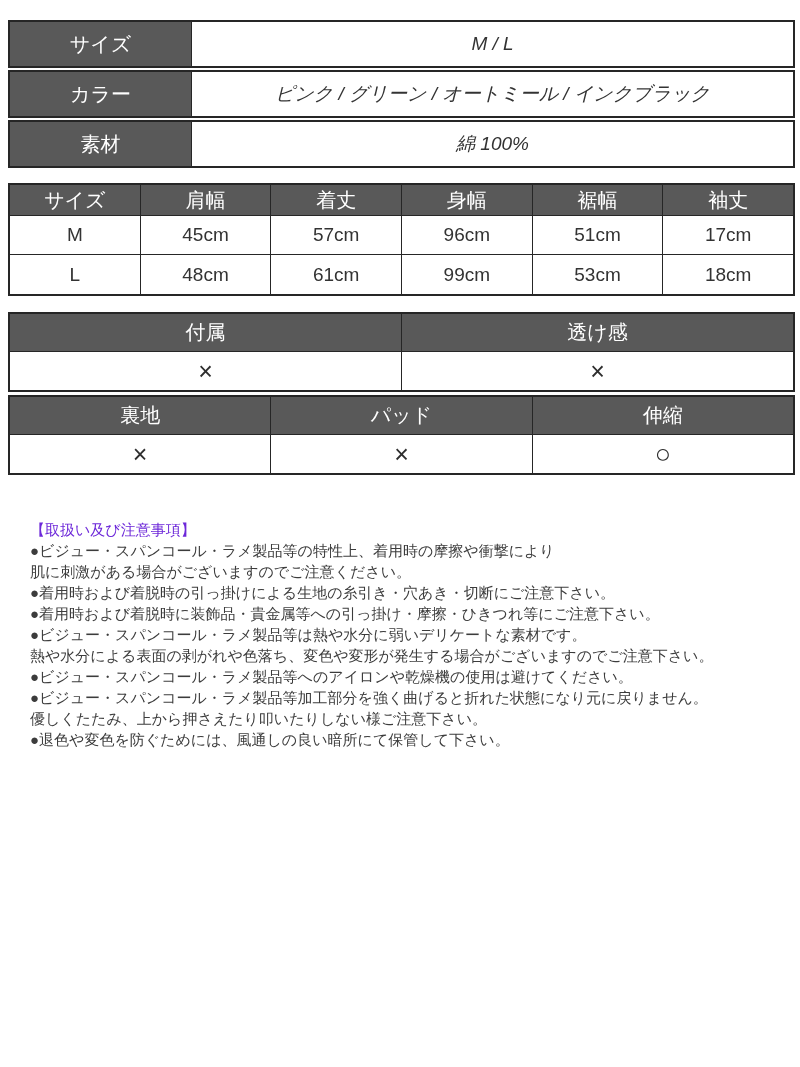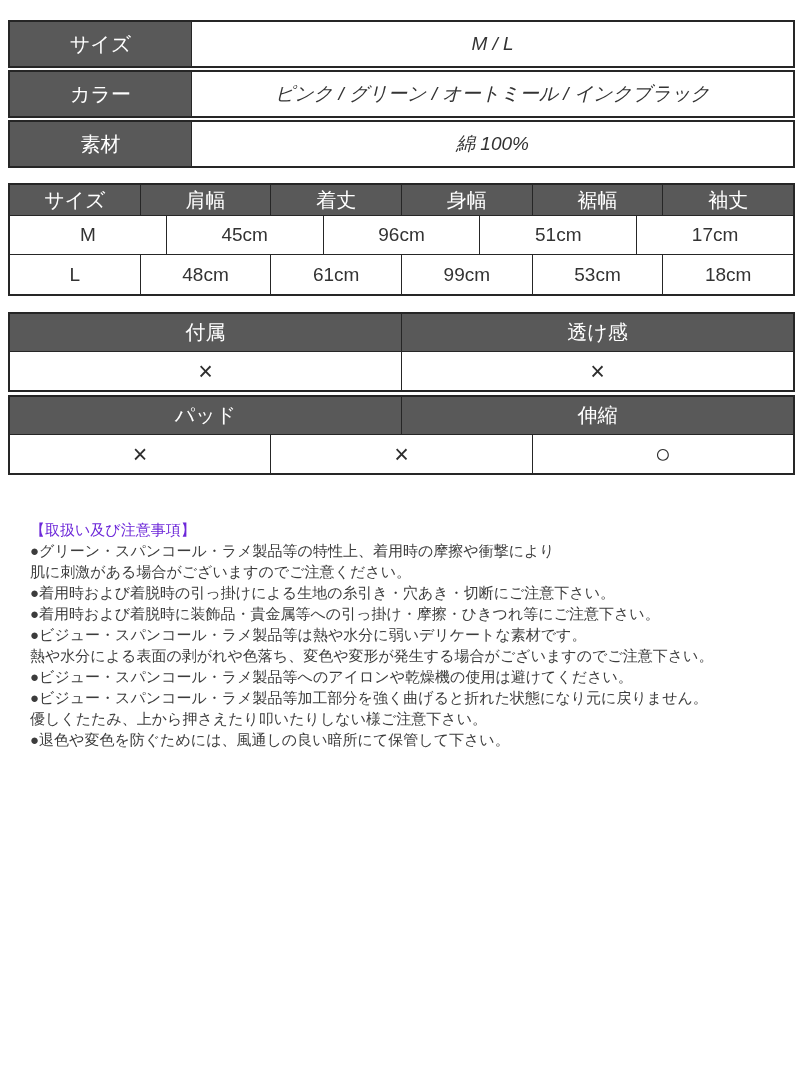--- a/index.html
+++ b/index.html
@@ -99,20 +99,21 @@
       <div class="size-hcell">サイズ</div>
       <div class="size-hcell">肩幅</div>
       <div class="size-hcell">着丈</div>
       <div class="size-hcell">身幅</div>
       <div class="size-hcell">裾幅</div>
       <div class="size-hcell">袖丈</div>
     </div>
     <div class="size-row">
       <div class="size-cell">M</div>
       <div class="size-cell">45cm</div>
+      <div class="size-cell">57cm</div>
       <div class="size-cell">96cm</div>
       <div class="size-cell">51cm</div>
       <div class="size-cell">17cm</div>
     </div>
     <div class="size-row">
       <div class="size-cell">L</div>
       <div class="size-cell">48cm</div>
       <div class="size-cell">61cm</div>
       <div class="size-cell">99cm</div>
       <div class="size-cell">53cm</div>
@@ -126,33 +127,34 @@
       <div class="feature-hcell">透け感</div>
     </div>
     <div class="feature-row">
       <div class="feature-cell">×</div>
       <div class="feature-cell">×</div>
     </div>
   </div>
 
   <div class="tbl feature-group fg-second">
     <div class="feature-header">
+      <div class="feature-hcell">裏地</div>
       <div class="feature-hcell">パッド</div>
       <div class="feature-hcell">伸縮</div>
     </div>
     <div class="feature-row">
       <div class="feature-cell">×</div>
       <div class="feature-cell">×</div>
       <div class="feature-cell circle">○</div>
     </div>
   </div>
 
   <div class="notes">
     <div class="notes-title">【取扱い及び注意事項】</div>
-    <div class="notes-line">●グリーン・スパンコール・ラメ製品等の特性上、着用時の摩擦や衝撃により</div>
+    <div class="notes-line">●ビジュー・スパンコール・ラメ製品等の特性上、着用時の摩擦や衝撃により</div>
     <div class="notes-line">肌に刺激がある場合がございますのでご注意ください。</div>
     <div class="notes-line">●着用時および着脱時の引っ掛けによる生地の糸引き・穴あき・切断にご注意下さい。</div>
     <div class="notes-line">●着用時および着脱時に装飾品・貴金属等への引っ掛け・摩擦・ひきつれ等にご注意下さい。</div>
     <div class="notes-line">●ビジュー・スパンコール・ラメ製品等は熱や水分に弱いデリケートな素材です。</div>
     <div class="notes-line">熱や水分による表面の剥がれや色落ち、変色や変形が発生する場合がございますのでご注意下さい。</div>
     <div class="notes-line">●ビジュー・スパンコール・ラメ製品等へのアイロンや乾燥機の使用は避けてください。</div>
     <div class="notes-line">●ビジュー・スパンコール・ラメ製品等加工部分を強く曲げると折れた状態になり元に戻りません。</div>
     <div class="notes-line">優しくたたみ、上から押さえたり叩いたりしない様ご注意下さい。</div>
     <div class="notes-line">●退色や変色を防ぐためには、風通しの良い暗所にて保管して下さい。</div>
   </div>

